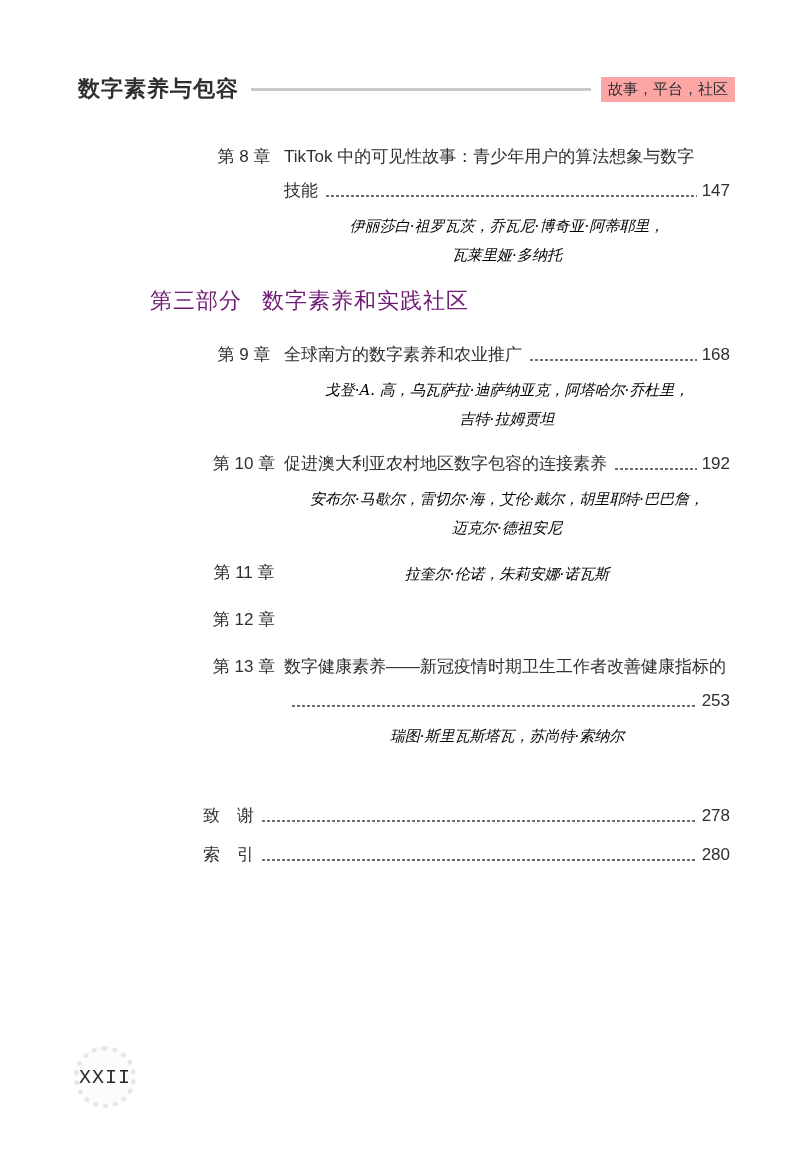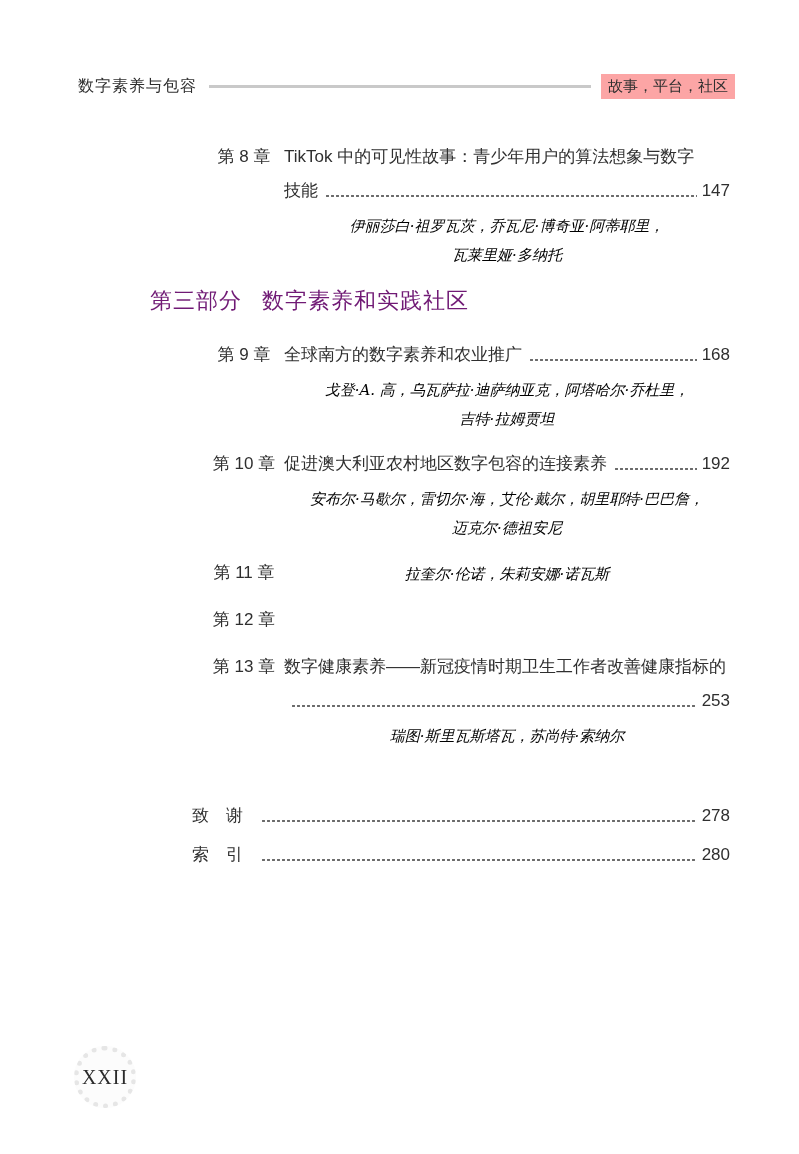--- a/index.html
+++ b/index.html
@@ -17,22 +17,22 @@
   
   .header {
     position: absolute;
     top: 74px;
     left: 78px;
     width: 657px;
     display: flex;
     align-items: center;
   }
   .header-title {
-    font-size: 16px;
-    font-weight: 400;
+    font-size: 22px;
+    font-weight: 700;
     letter-spacing: 1px;
     white-space: nowrap;
   }
   .header-rule {
     flex: 1;
     height: 3px;
     background: #c9c9c9;
     margin: 0 10px 0 12px;
   }
   .header-tag {
@@ -104,20 +104,21 @@
     letter-spacing: 1px;
   }
   .part-heading .part-label { margin-right: 20px; }
 
   
   .backmatter { margin-top: 48px; }
   .bm-row {
     display: flex;
     margin-left: 42px;
     margin-bottom: 5px;
+    text-align: right;
   }
   .bm-label {
     width: 62px;
     flex-shrink: 0;
     font-size: 17px;
     line-height: 34px;
     white-space: nowrap;
   }
 
   
@@ -128,21 +129,21 @@
     width: 52px;
     height: 52px;
     border-radius: 50%;
     border: 5px dotted #e6e6e6;
     background: #fcfcfc;
     display: flex;
     align-items: center;
     justify-content: center;
   }
   .footer-page {
-    font-family: Liberation Serif, serif;
+    font-family: Liberation Mono, monospace;
     font-size: 20px;
     letter-spacing: 1px;
     color: #2b2b2b;
     white-space: nowrap;
   }
 </style>
 </head>
 <body>
 
 <div class="page">

